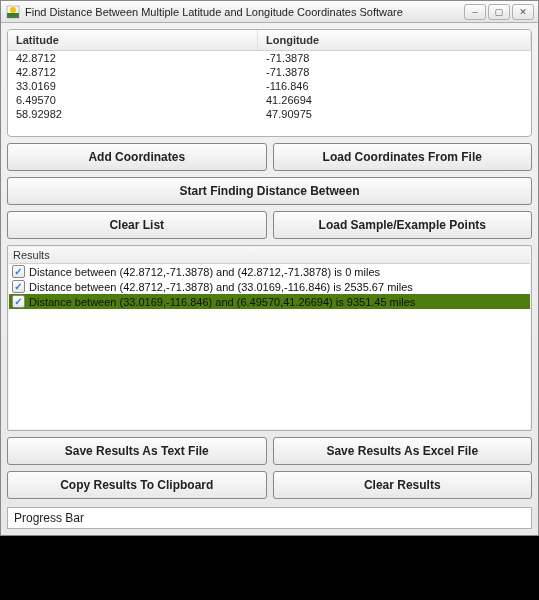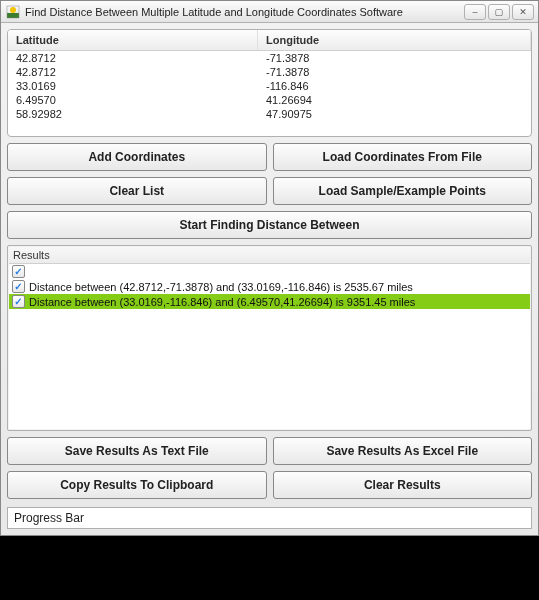--- a/index.html
+++ b/index.html
@@ -132,21 +132,21 @@
   overflow: auto;
 }
 .result-row {
   display: flex;
   align-items: center;
   padding: 1px 3px;
   font-size: 11px;
   color: #111;
 }
 .result-row.selected {
-  background: #84cc16;
+  background: #4d7c0f;
 }
 .chk {
   width: 13px;
   height: 13px;
   border: 1px solid #888;
   border-radius: 2px;
   margin-right: 4px;
   display: flex;
   align-items: center;
   justify-content: center;
@@ -220,32 +220,33 @@
             <div class="td col-lon">47.90975</div>
           </div>
         </div>
     </div>
 
     <div class="btn-row">
       <div class="btn">Add Coordinates</div>
       <div class="btn">Load Coordinates From File</div>
     </div>
     <div class="btn-row">
+      <div class="btn full">Start Finding Distance Between</div>
+    </div>
+    <div class="btn-row">
       <div class="btn">Clear List</div>
       <div class="btn">Load Sample/Example Points</div>
-    </div>
-    <div class="btn-row">
-      <div class="btn full">Start Finding Distance Between</div>
     </div>
 
     <div class="results-group">
       <div class="results-label">Results</div>
       <div class="results-list" id="results-list">
           <div class="result-row">
             <div class="chk"></div>
+            <span>Distance between (42.8712,-71.3878) and (42.8712,-71.3878) is 0 miles</span>
           </div>
           <div class="result-row">
             <div class="chk"></div>
             <span>Distance between (42.8712,-71.3878) and (33.0169,-116.846) is 2535.67 miles</span>
           </div>
           <div class="result-row selected">
             <div class="chk"></div>
             <span>Distance between (33.0169,-116.846) and (6.49570,41.26694) is 9351.45 miles</span>
           </div>
         </div>

